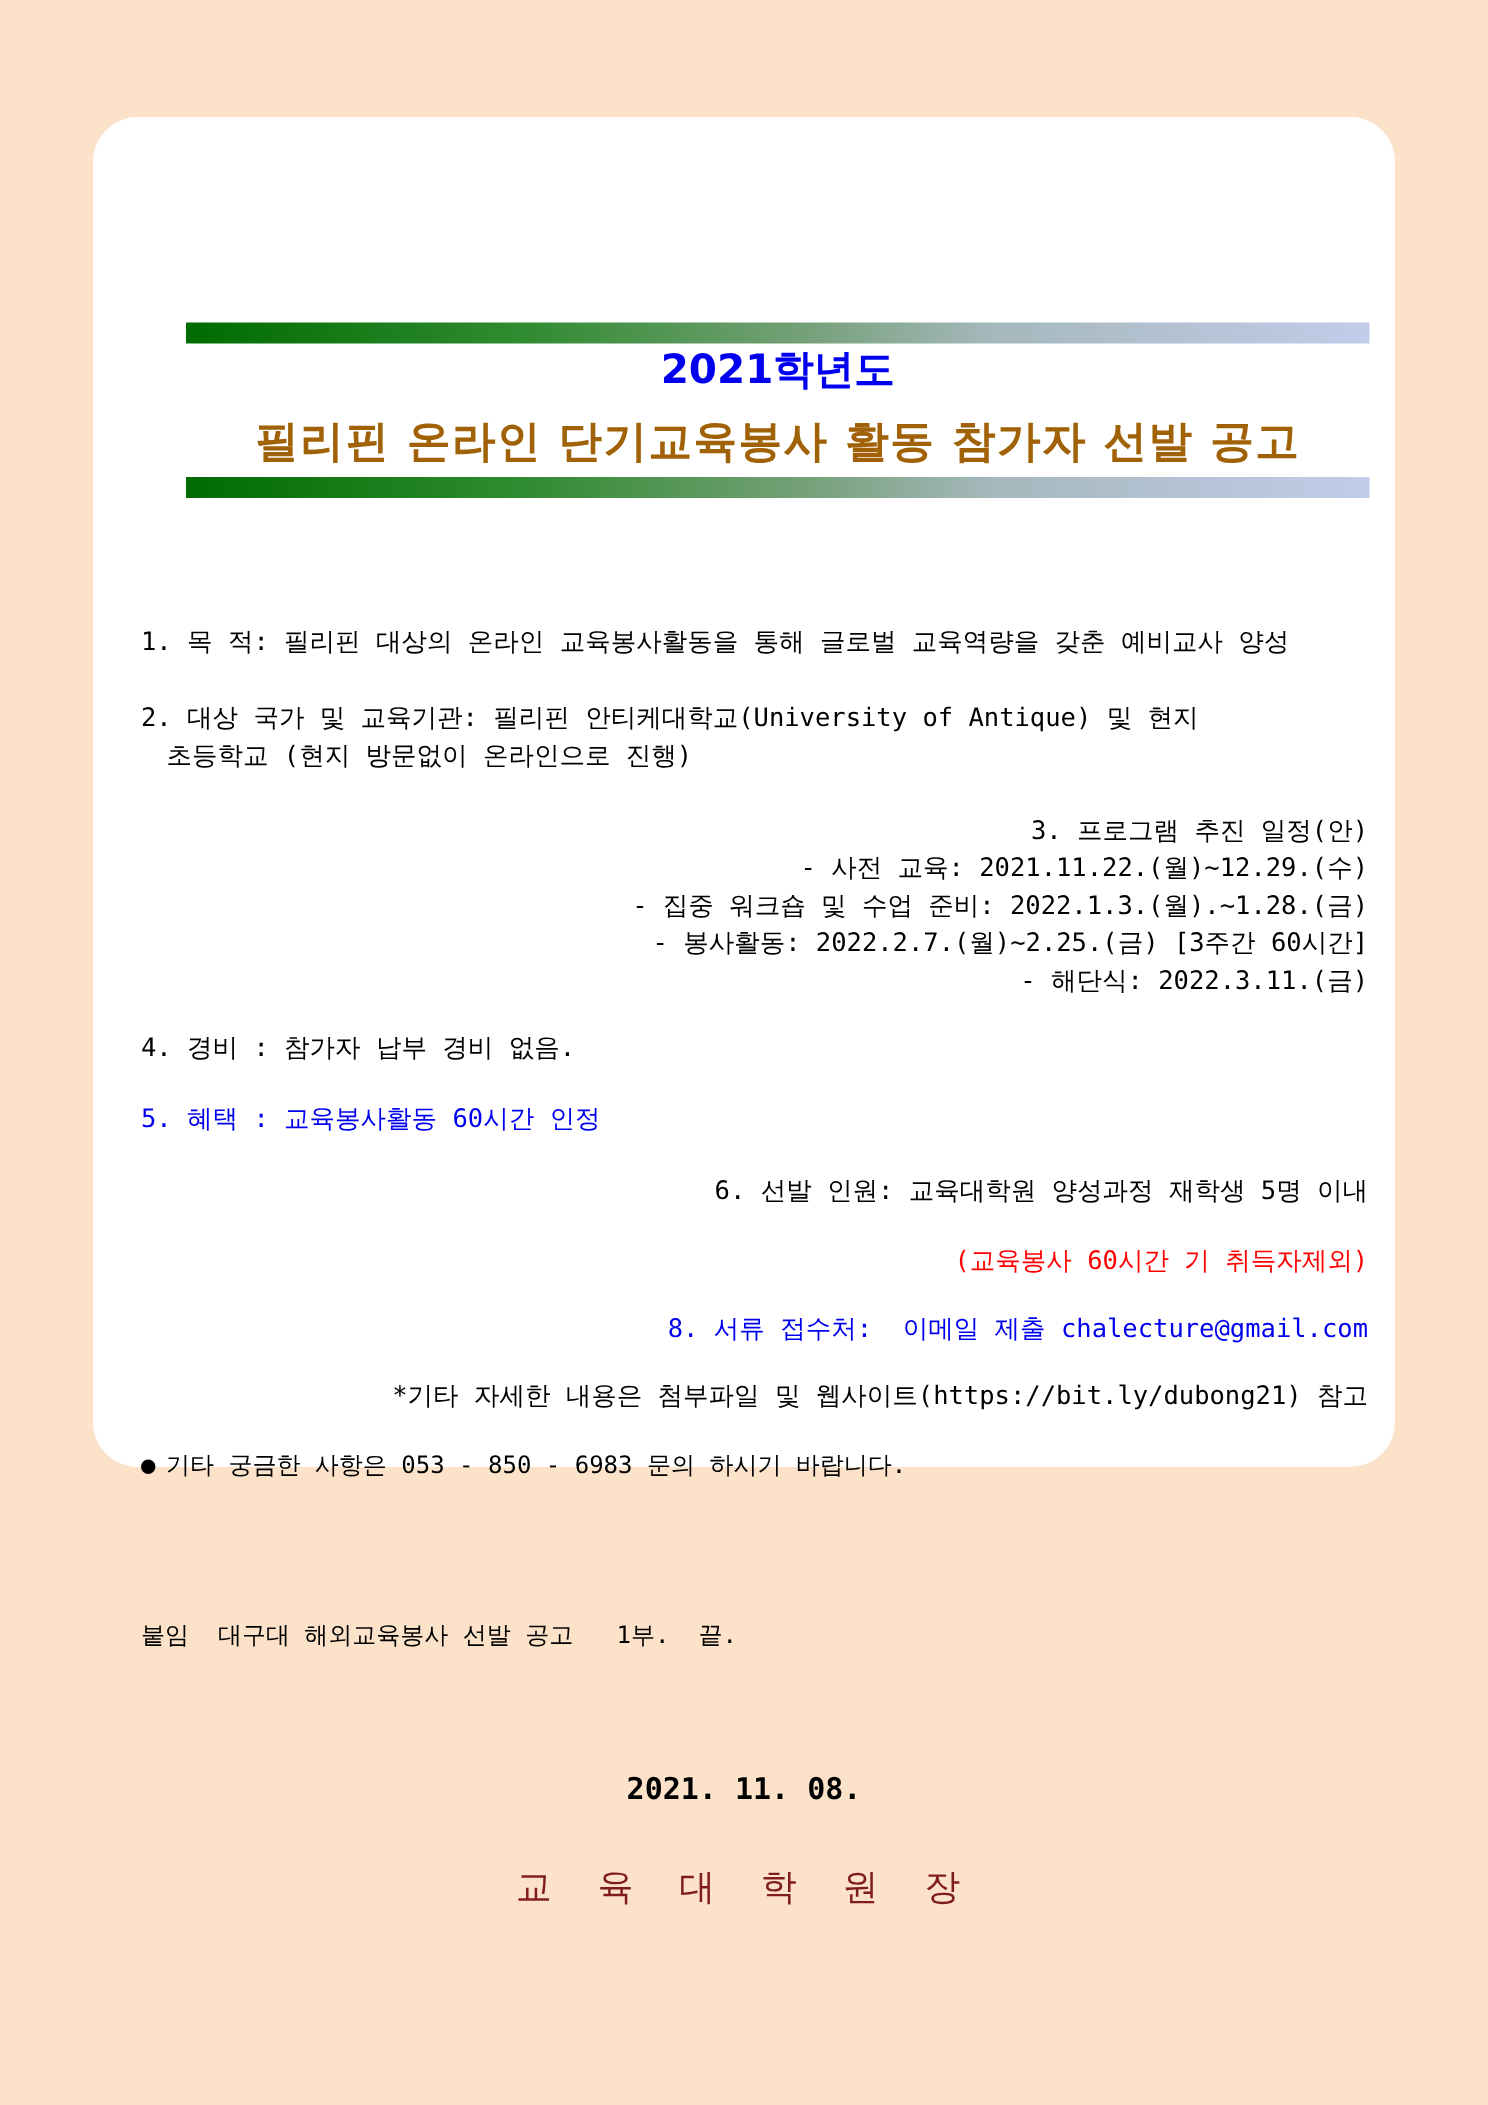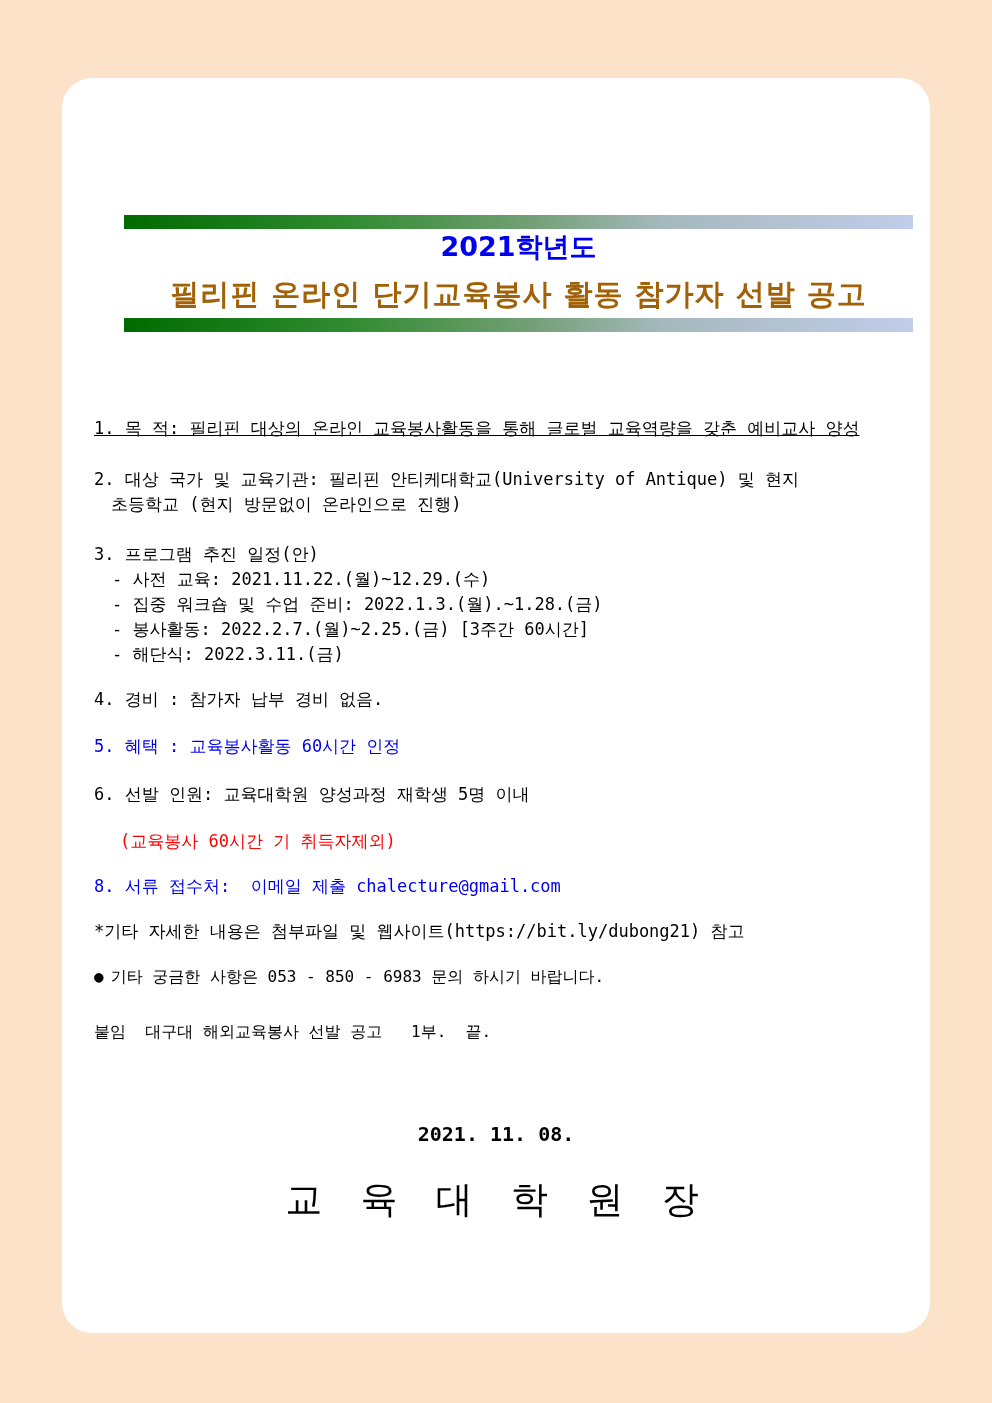--- a/index.html
+++ b/index.html
@@ -6,21 +6,21 @@
   html, body { width:992px; height:1403px; }
   body {
     position:relative;
     background: var(--background, #fbe2c9);
     font-family: "DejaVu Sans Mono", monospace;
     overflow:hidden;
   }
   .card {
     position:absolute;
     left:62px; top:78px;
-    width:868px; height:1255px;
+    width:868px; height:900px;
     background: var(--card, #ffffff);
     border-radius:30px;
     padding-top:137px;
   }
   .gradbar {
     height:14px;
     margin:0 17px 0 62px;
     background: linear-gradient(90deg,
       var(--bar-gradient-start, #006b00) 0%,
       #2f8b2f 28%,
@@ -52,49 +52,49 @@
   }
   .content {
     margin-top:84px;
     padding:0 18px 0 32px;
     font-size:17px;
     line-height:25px;
     color:#000;
   }
   .ln { white-space:pre; }
   .blk { margin:0; }
-  .mb26 { margin-bottom:26px;text-decoration:underline; }
+  .mb26 { margin-bottom:26px; }
   .mb25 { margin-bottom:25px; }
   .mb23 { margin-bottom:23px; }
   .mb22 { margin-bottom:22px; }
-  .mb20 { margin-bottom:20px; }
-  .mb55 { margin-bottom:30px; }
+  .mb20 { margin-bottom:20px;text-align:right; }
+  .mb55 { margin-bottom:88px; }
   .ind1 { padding-left:17px; }
   .ind2 { padding-left:18px; }
   .ind3 { padding-left:26px; }
   .blue { color: var(--accent-blue, #0000ee); }
   .red  { color: var(--accent-red, #ff0000); margin-top: 22px; }
   .bold { font-weight:normal; }
   .small { font-size:16px; }
   .bullet { margin-right:7px; }
   .date {
     margin-top:78px;
     text-align:center;
     font-size:20px;
     line-height:25px;
     font-weight:bold;
   }
   .signature {
     margin-top:33px;
     text-align:center;
-    font-size:37px;
+    font-size:24px;
     line-height:40px;
     letter-spacing:8px;
     font-weight:normal;
-    color:#000000;
+    color:#7f1d1d;
   }
 </style>
 </head>
 <body>
 
 <div class="card">
 
   <div class="gradbar"></div>
 
   <div class="year-title">2021학년도</div>

